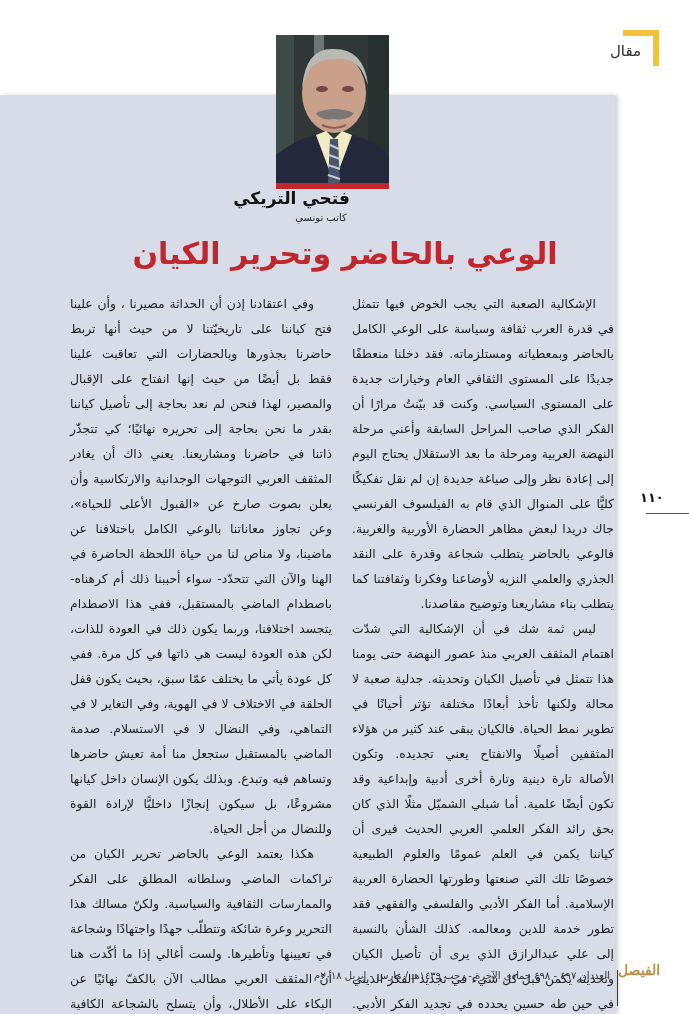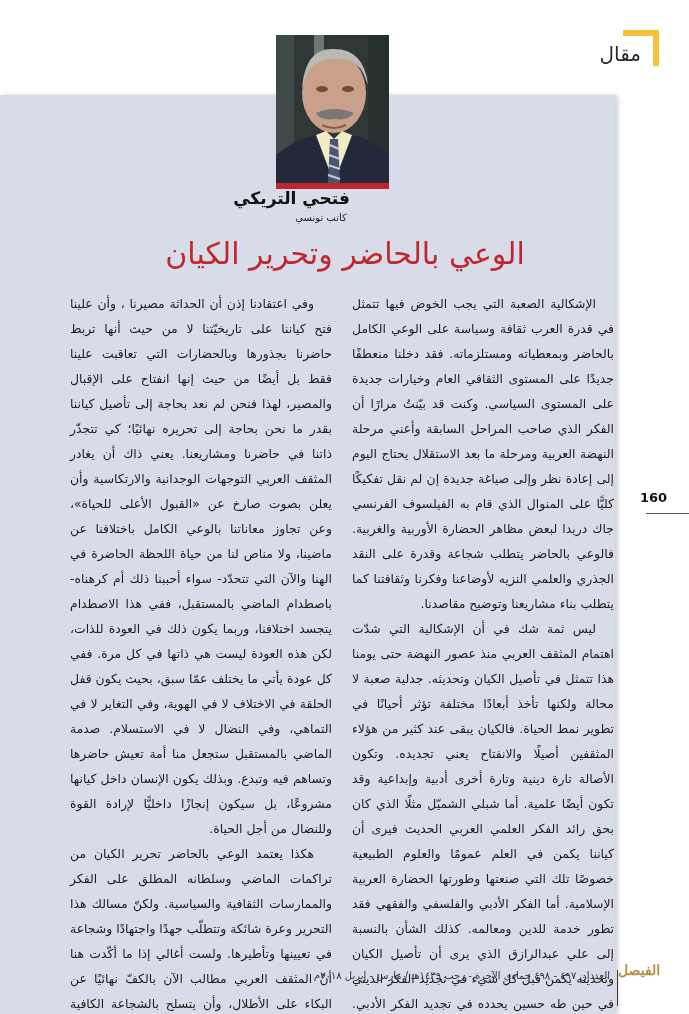--- a/index.html
+++ b/index.html
@@ -38,21 +38,21 @@
       width: 36px;
       height: 36px;
       border-top: 6px solid #f2c23a;
       border-right: 6px solid #f2c23a;
       box-sizing: border-box;
     }
     .section-label {
       position: absolute;
       right: 18px;
       top: 12px;
-      font-size: 20px;
+      font-size: 15px;
       color: #2a2a2a;
       direction: rtl;
       white-space: nowrap;
     }
     .author-photo {
       position: absolute;
       left: 276px;
       top: 35px;
       width: 113px;
       height: 148px;
@@ -84,21 +84,21 @@
       direction: rtl;
       color: #222;
     }
     .article-title {
       position: absolute;
       left: 100px;
       width: 490px;
       top: 236px;
       text-align: center;
       font-size: 30px;
-      font-weight: normal;
+      font-weight: bold;
       direction: rtl;
       color: #c0272d;
       letter-spacing: 0;
     }
     .column {
       position: absolute;
       top: 291px;
       width: 262px;
       direction: rtl;
       text-align: justify;
@@ -202,20 +202,20 @@
 <div class="column col-right">
   <p>الإشكالية الصعبة التي يجب الخوض فيها تتمثل في قدرة العرب ثقافة وسياسة على الوعي الكامل بالحاضر وبمعطياته ومستلزماته. فقد دخلنا منعطفًا جديدًا على المستوى الثقافي العام وخيارات جديدة على المستوى السياسي. وكنت قد بيّنتُ مرارًا أن الفكر الذي صاحب المراحل السابقة وأعني مرحلة النهضة العربية ومرحلة ما بعد الاستقلال يحتاج اليوم إلى إعادة نظر وإلى صياغة جديدة إن لم نقل تفكيكًا كليًّا على المنوال الذي قام به الفيلسوف الفرنسي جاك دريدا لبعض مظاهر الحضارة الأوربية والغربية. فالوعي بالحاضر يتطلب شجاعة وقدرة على النقد الجذري والعلمي النزيه لأوضاعنا وفكرنا وثقافتنا كما يتطلب بناء مشاريعنا وتوضيح مقاصدنا.</p>
   <p>ليس ثمة شك في أن الإشكالية التي شدّت اهتمام المثقف العربي منذ عصور النهضة حتى يومنا هذا تتمثل في تأصيل الكيان وتحديثه. جدلية صعبة لا محالة ولكنها تأخذ أبعادًا مختلفة تؤثر أحيانًا في تطوير نمط الحياة. فالكيان يبقى عند كثير من هؤلاء المثقفين أصيلًا والانفتاح يعني تجديده. وتكون الأصالة تارة دينية وتارة أخرى أدبية وإبداعية وقد تكون أيضًا علمية. أما شبلي الشميّل مثلًا الذي كان بحق رائد الفكر العلمي العربي الحديث فيرى أن كياننا يكمن في العلم عمومًا والعلوم الطبيعية خصوصًا تلك التي صنعتها وطورتها الحضارة العربية الإسلامية. أما الفكر الأدبي والفلسفي والفقهي فقد تطور خدمة للدين ومعالمه. كذلك الشأن بالنسبة إلى علي عبدالرازق الذي يرى أن تأصيل الكيان وتحديثه يكمن قبل كل شيء في تجديد الفكر الديني في حين طه حسين يحدده في تجديد الفكر الأدبي. وقد لعبت</p>
 </div>
 
 <div class="column col-left">
   <p>وفي اعتقادنا إذن أن الحداثة مصيرنا ، وأن علينا فتح كياننا على تاريخيّتنا لا من حيث أنها تربط حاضرنا بجذورها وبالحضارات التي تعاقبت علينا فقط بل أيضًا من حيث إنها انفتاح على الإقبال والمصير، لهذا فنحن لم نعد بحاجة إلى تأصيل كياننا بقدر ما نحن بحاجة إلى تحريره نهائيًا؛ كي تتجذّر ذاتنا في حاضرنا ومشاريعنا. يعني ذاك أن يغادر المثقف العربي التوجهات الوجدانية والارتكاسية وأن يعلن بصوت صارخ عن «القبول الأعلى للحياة»، وعن تجاوز معاناتنا بالوعي الكامل باختلافنا عن ماضينا، ولا مناص لنا من حياة اللحظة الحاضرة في الهنا والآن التي تتحدّد- سواء أحببنا ذلك أم كرهناه- باصطدام الماضي بالمستقبل، ففي هذا الاصطدام يتجسد اختلافنا، وربما يكون ذلك في العودة للذات، لكن هذه العودة ليست هي ذاتها في كل مرة. ففي كل عودة يأتي ما يختلف عمّا سبق، بحيث يكون قفل الحلقة في الاختلاف لا في الهوية، وفي التغاير لا في التماهي، وفي النضال لا في الاستسلام. صدمة الماضي بالمستقبل ستجعل منا أمة تعيش حاضرها وتساهم فيه وتبدع. وبذلك يكون الإنسان داخل كيانها مشروعًا، بل سيكون إنجازًا داخليًّا لإرادة القوة وللنضال من أجل الحياة.</p>
   <p>هكذا يعتمد الوعي بالحاضر تحرير الكيان من تراكمات الماضي وسلطانه المطلق على الفكر والممارسات الثقافية والسياسية. ولكنّ مسالك هذا التحرير وعرة شائكة وتتطلّب جهدًا واجتهادًا وشجاعة في تعيينها وتأطيرها. ولست أغالي إذا ما أكّدت هنا أنّ المثقف العربي مطالب الآن بالكفّ نهائيًا عن البكاء على الأطلال، وأن يتسلح بالشجاعة الكافية للوعي بحاضره وفهمه والتأقلم مع معطياته والنضال من</p>
 </div>
 
-<div class="page-number">160</div>
+<div class="page-number">١١٠</div>
 <div class="page-number-line"></div>
 
 <div class="footer">
   <span class="footer-issue">العددان ٤٩٧ - ٤٩٨ جمادى الآخرة - رجب ١٤٣٩هـ / مارس - إبريل ٢٠١٨م</span>
   <div class="footer-divider"></div>
 </div>
 <div class="footer-logo">الفيصل</div>
 
 </body></html>

